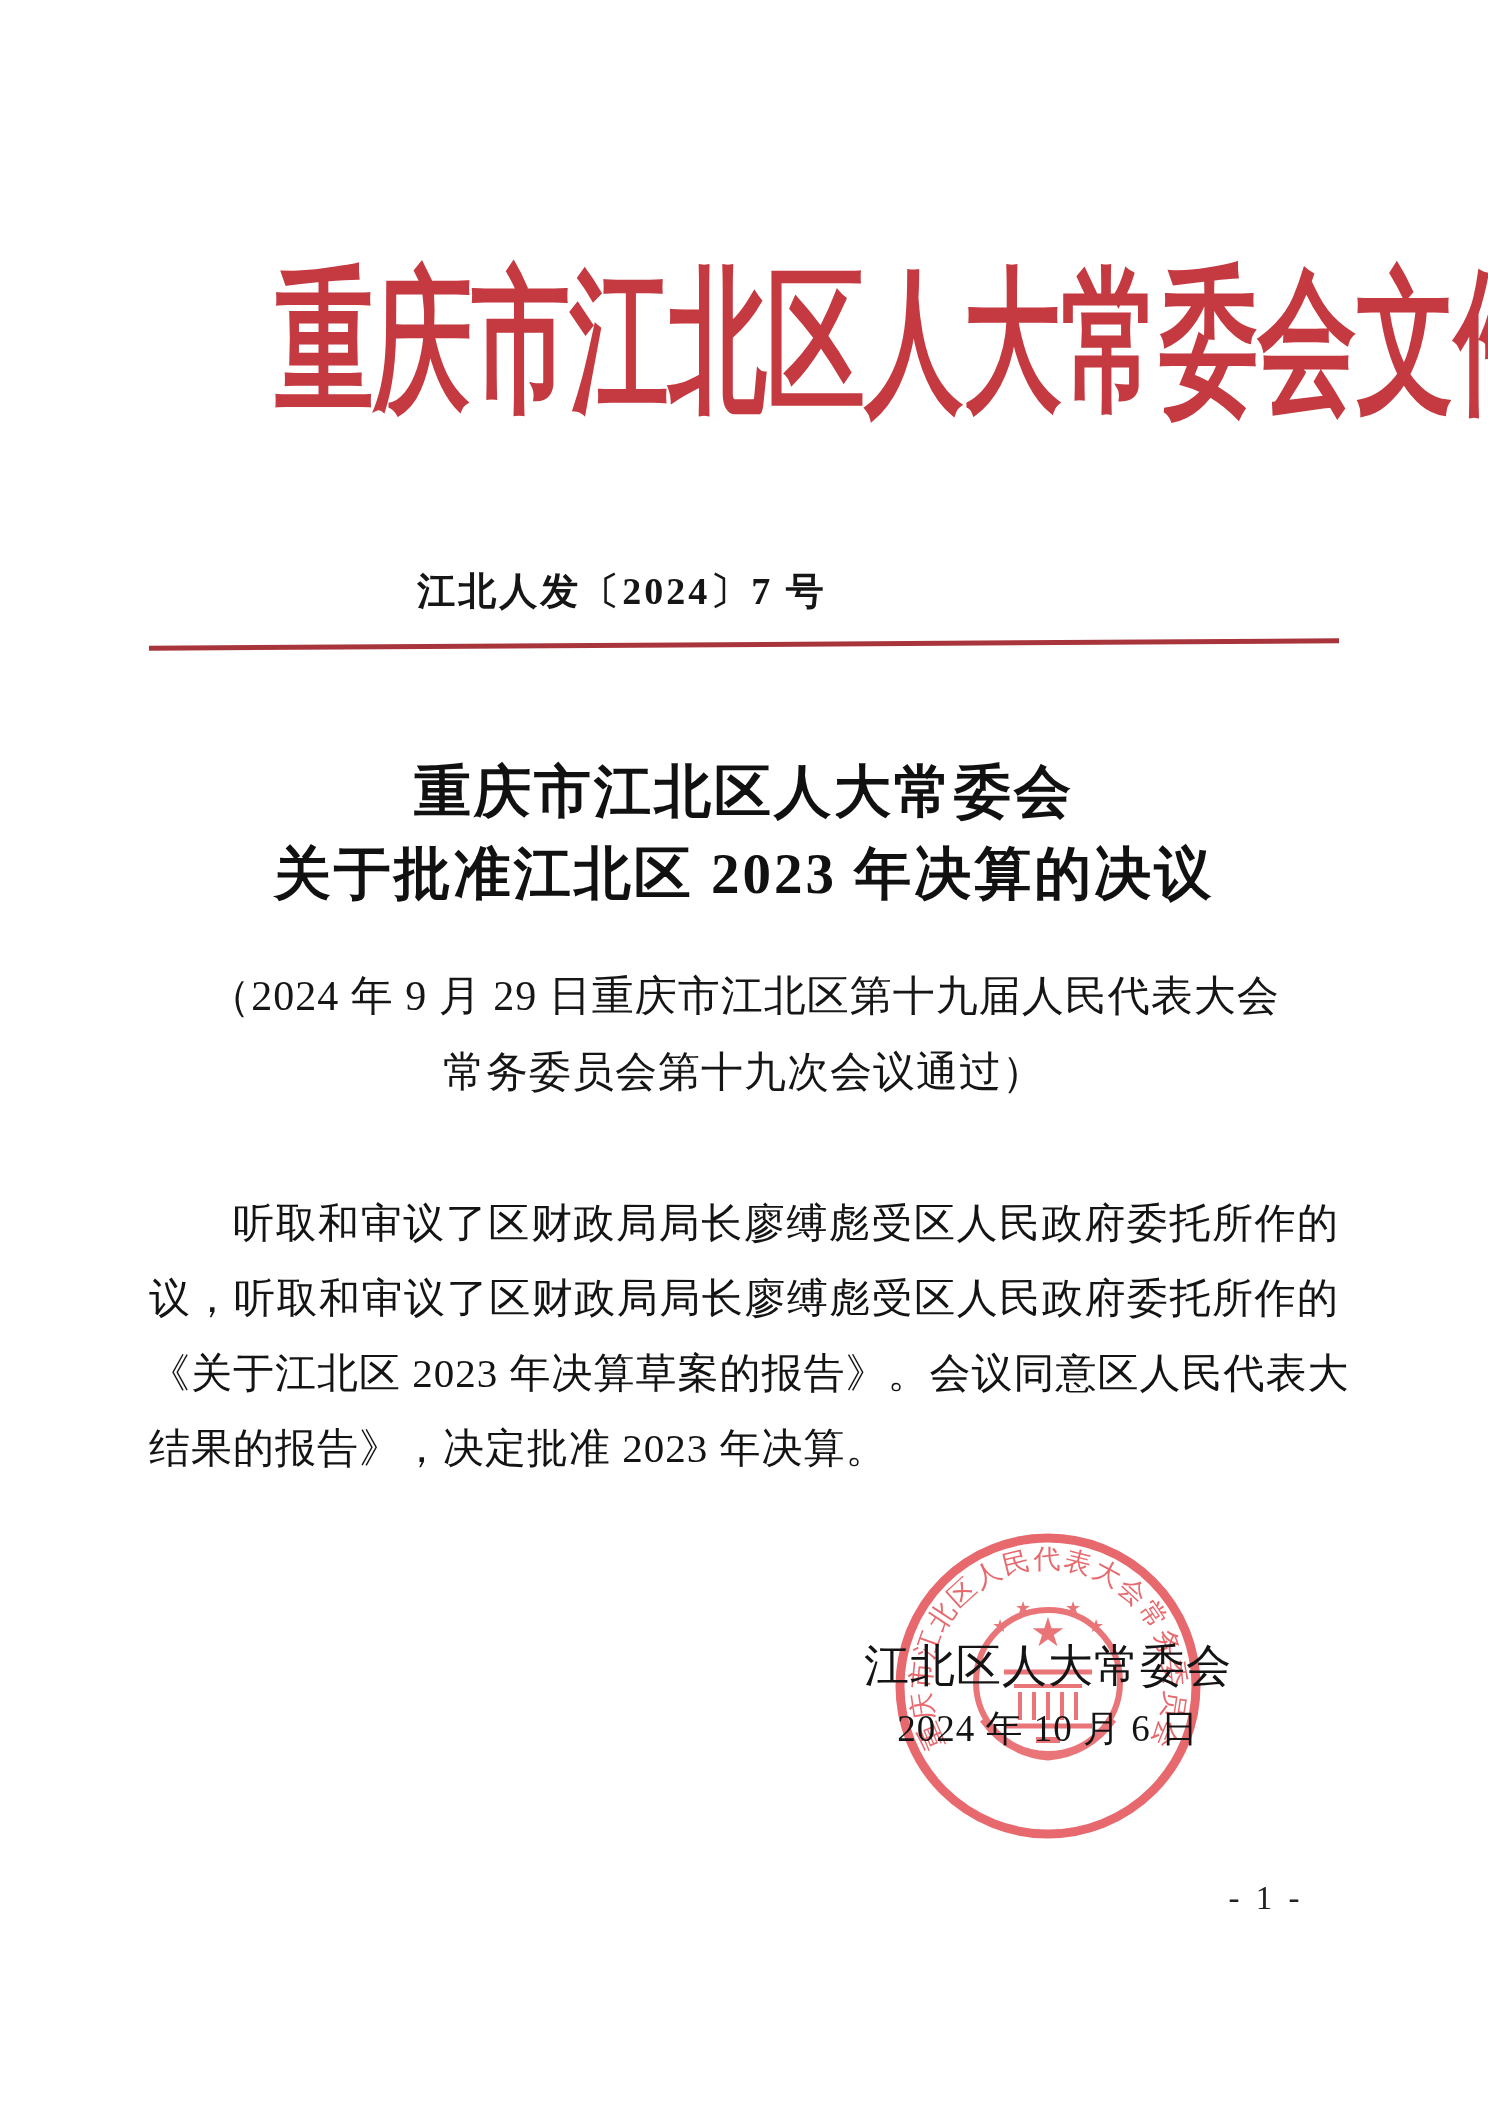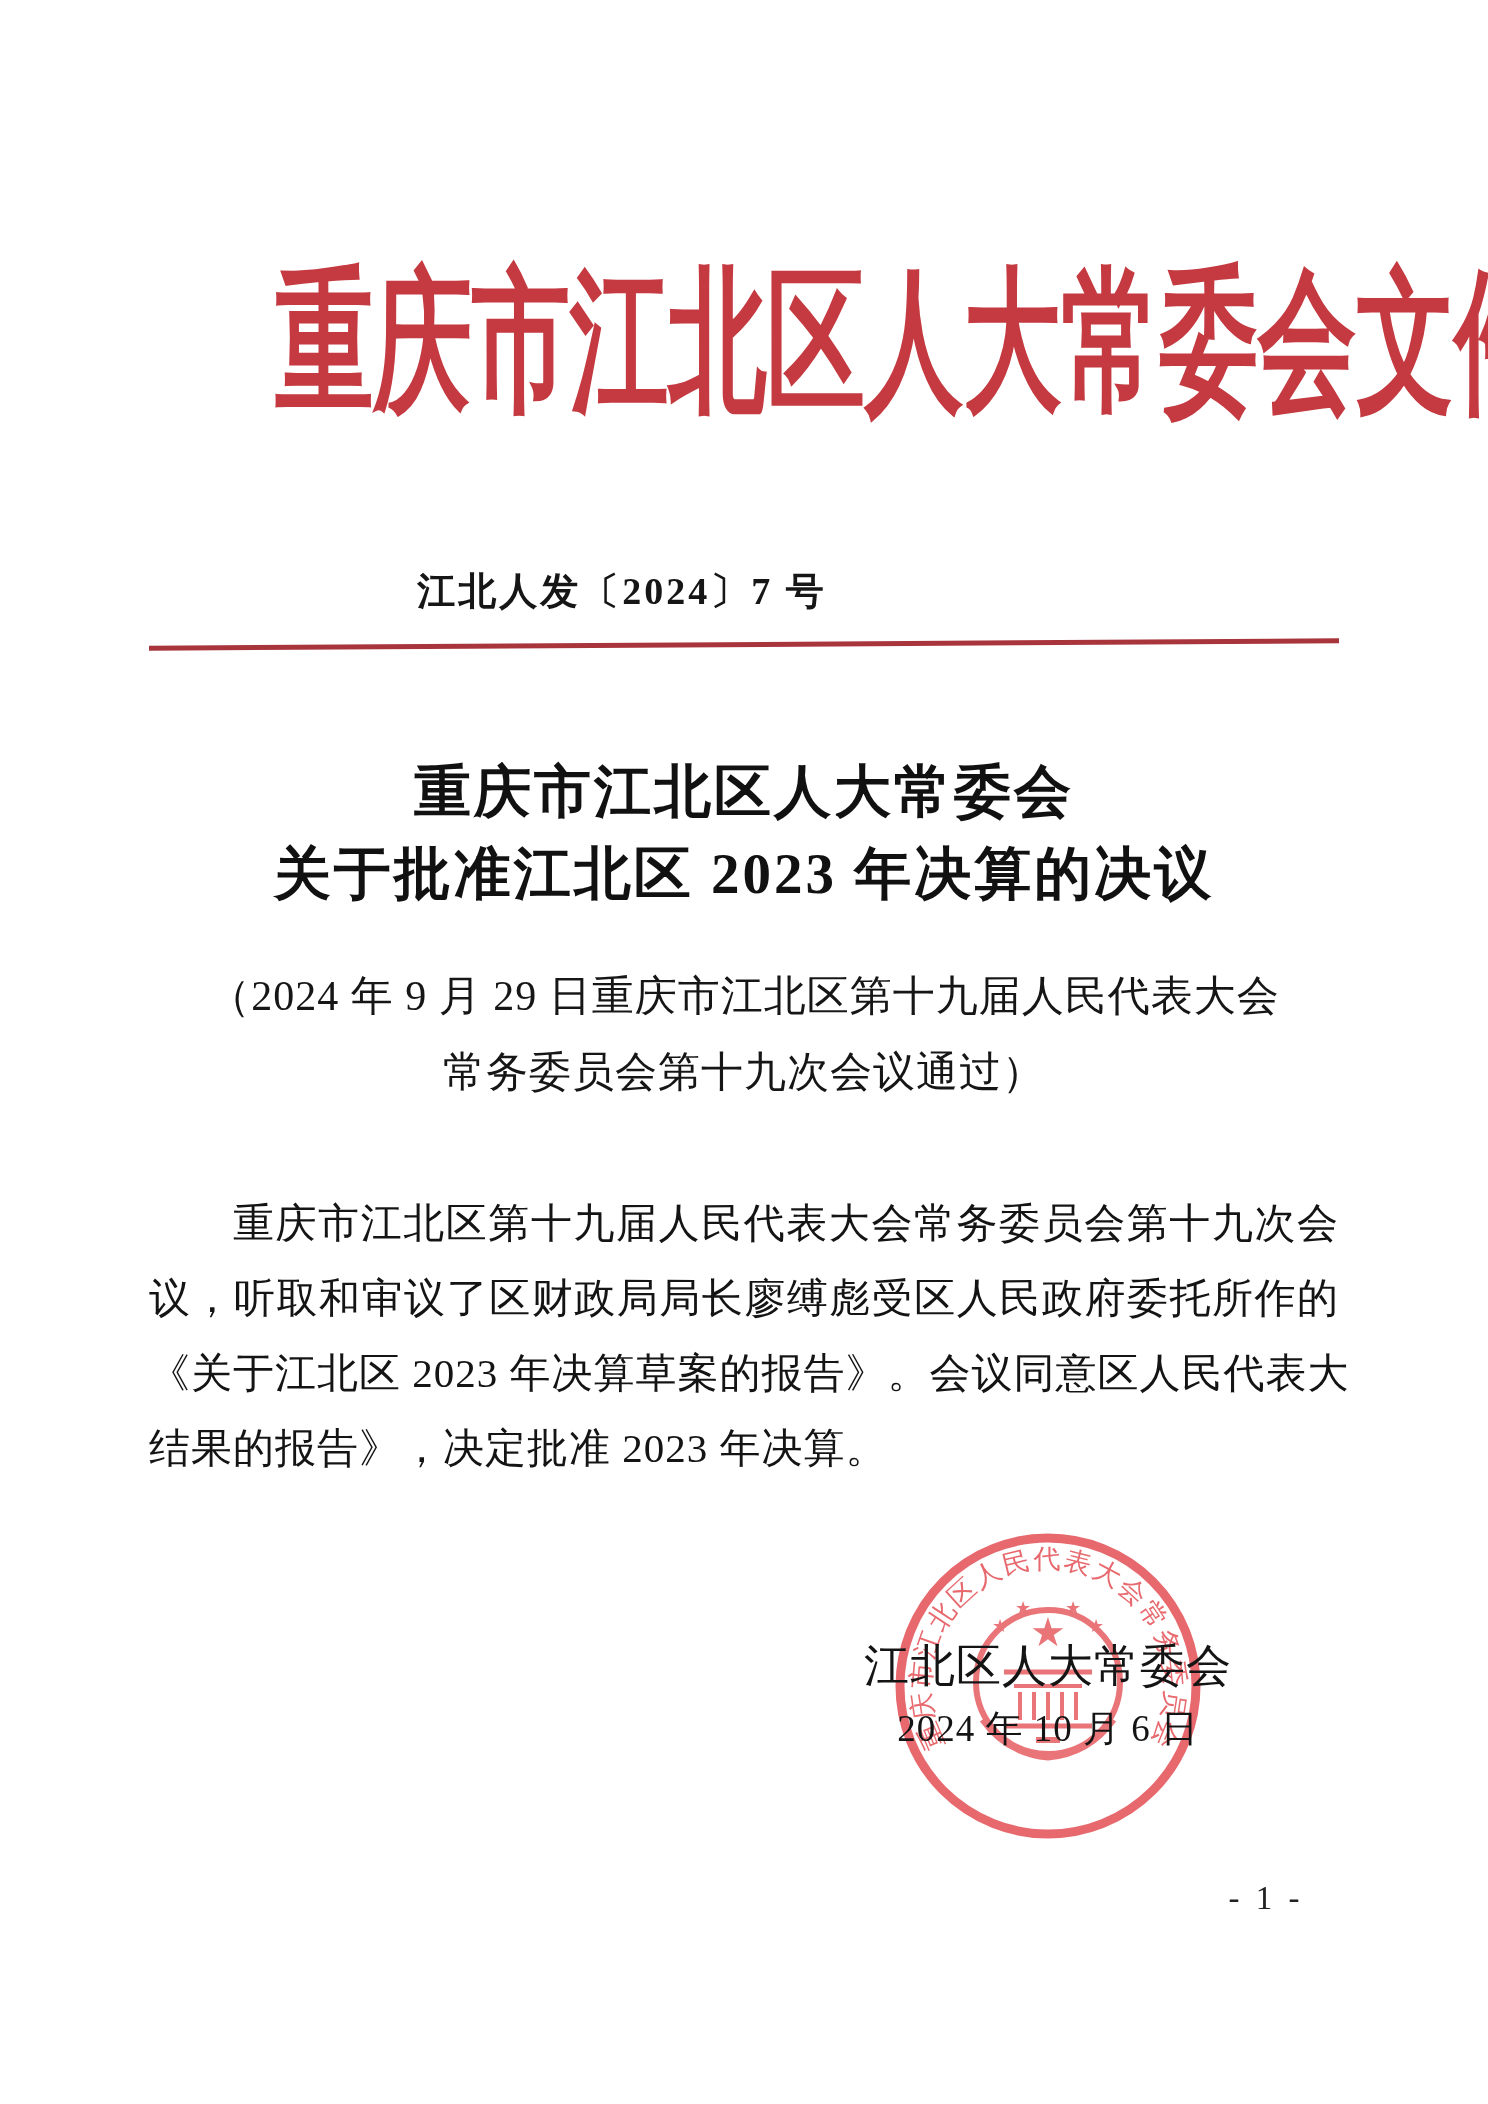--- a/index.html
+++ b/index.html
@@ -90,21 +90,21 @@
     <div>重庆市江北区人大常委会</div>
     <div>关于批准江北区 2023 年决算的决议</div>
   </div>
 
   <div class="subtitle">
     <div>（2024 年 9 月 29 日重庆市江北区第十九届人民代表大会</div>
     <div>常务委员会第十九次会议通过）</div>
   </div>
 
   <div class="body-block">
-    <div class="body-line first">重庆市江北区第十九届人民代表大会常务委员会第十九次会</div>
+    <div class="body-line first">听取和审议了区财政局局长廖缚彪受区人民政府委托所作的</div>
     <div class="body-line">议，听取和审议了区财政局局长廖缚彪受区人民政府委托所作的</div>
     <div class="body-line">《关于江北区 2023 年决算草案的报告》。会议同意区人民代表大</div>
     <div class="body-line last">结果的报告》，决定批准 2023 年决算。</div>
   </div>
 
   <svg class="seal" viewBox="0 0 324 324" xmlns="http://www.w3.org/2000/svg">
     <defs>
       <path id="sealArc" d="M 59.8 221 A 118 118 0 1 1 264.2 221" fill="none"></path>
     </defs>
 

